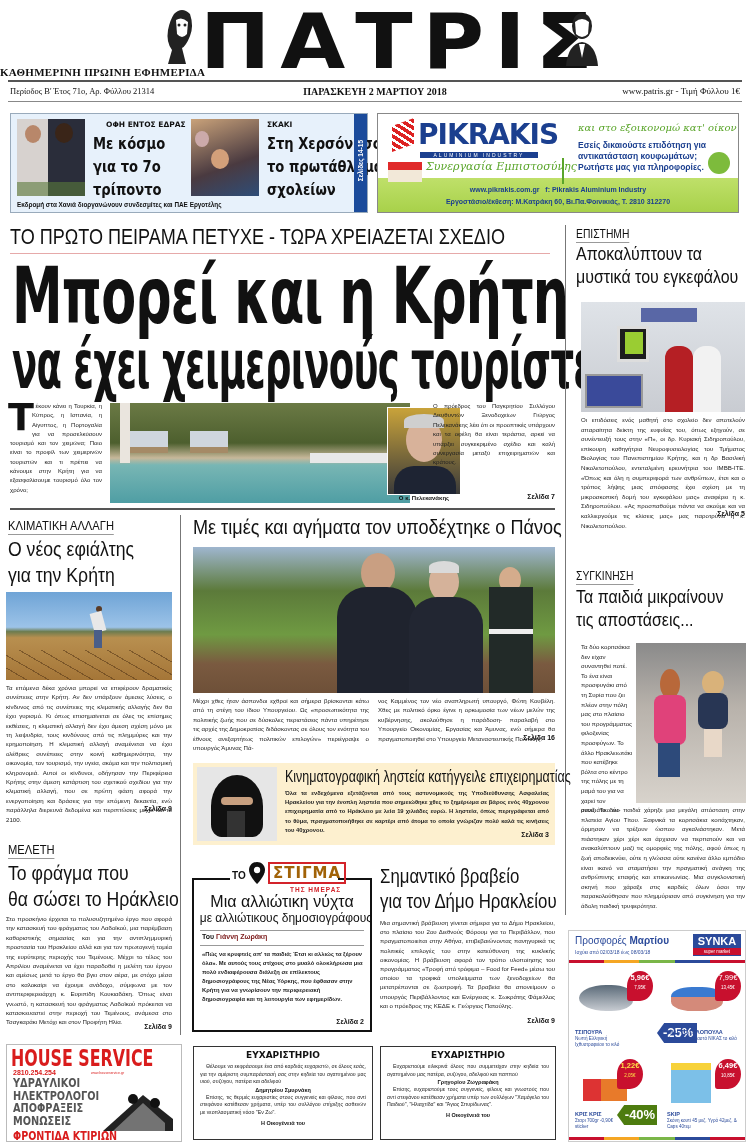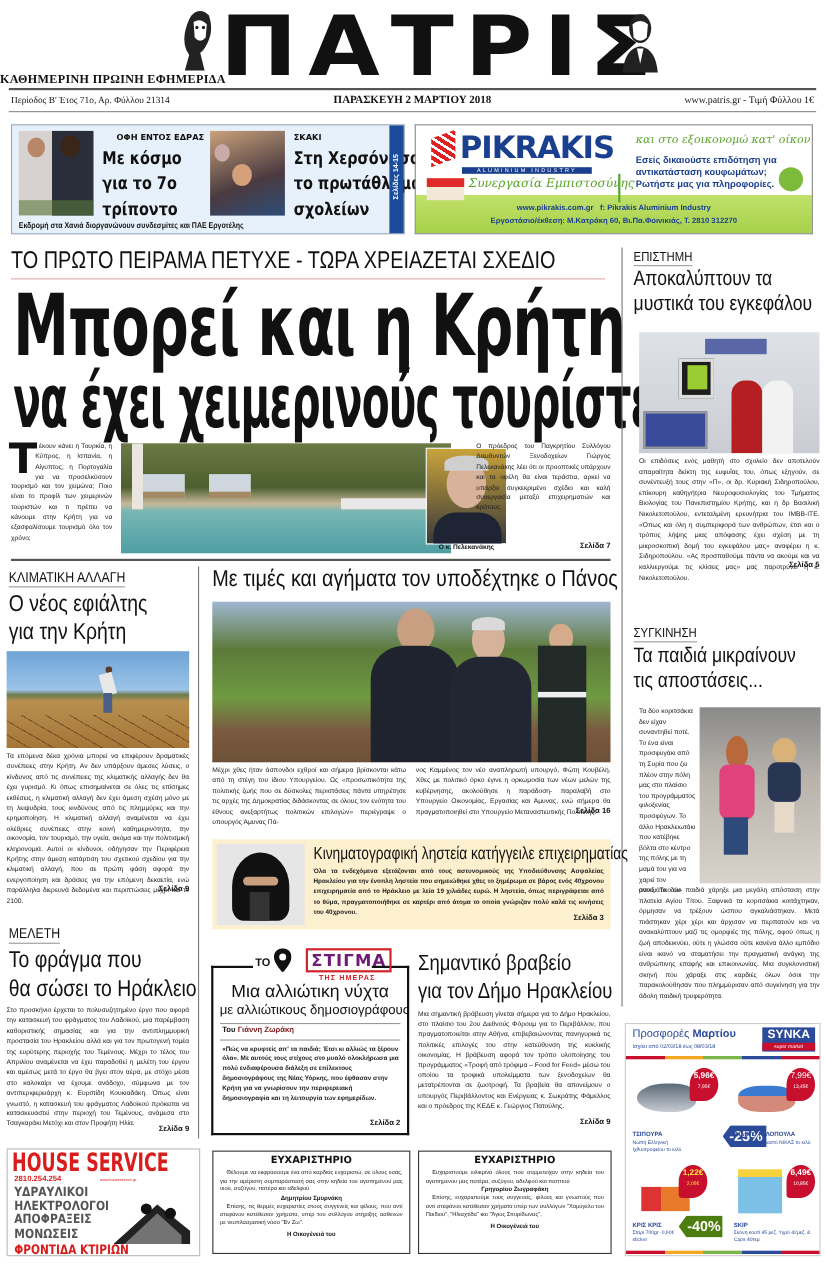--- a/index.html
+++ b/index.html
@@ -228,21 +228,21 @@
 <div class="abs" style="left:192px;top:878px;width:180px;height:154px;border:2px solid #111;border-top:none;"></div>
 <div class="rule" style="left:192px;top:878px;width:38px;height:2px;background:#111;"></div>
 <div class="rule" style="left:338px;top:878px;width:34px;height:2px;background:#111;"></div>
 <div class="abs" style="left:232px;top:870px;font-weight:bold;font-size:10px;">ΤΟ</div>
 <div class="abs" style="left:249px;top:862px;">
   <svg width="16" height="22" viewBox="0 0 16 22">
       <path d="M8 0 C3.5 0 0 3.5 0 8 C0 14 8 22 8 22 C8 22 16 14 16 8 C16 3.5 12.5 0 8 0Z" fill="#111"></path>
       <circle cx="8" cy="8" r="3.2" fill="#fff"></circle>
     </svg>
 </div>
-<div class="abs" style="left:268px;top:862px;padding:0 3px;border:2px solid #d3232a;color:#701a75;font-family:'DejaVu Sans',sans-serif;font-weight:900;font-size:15px;letter-spacing:1px;margin-left:10px;">ΣΤΙΓΜΑ</div>
+<div class="abs" style="left:268px;top:862px;padding:0 3px;border:2px solid #d3232a;color:#a16207;font-family:'DejaVu Sans',sans-serif;font-weight:900;font-size:15px;letter-spacing:1px;">ΣΤΙΓΜΑ</div>
 <div class="abs" style="left:290px;top:886px;color:#d3232a;font-weight:bold;font-size:6.5px;letter-spacing:1px;">ΤΗΣ ΗΜΕΡΑΣ</div>
 <div class="abs" style="left:192px;top:894px;width:180px;text-align:center;">
   <div style="font-size:16px;line-height:16px;">Μια αλλιώτικη νύχτα</div>
   <div style="font-size:12px;line-height:16px;text-align:right;">με αλλιώτικους δημοσιογράφους</div>
 </div>
 <div class="rule" style="left:200px;top:930px;width:164px;height:1px;background:#999;"></div>
 <div class="abs" style="left:202px;top:933px;font-size:7px;font-weight:bold;">
   <span>Του</span> <span style="color:#7a1818;">Γιάννη Ζωράκη</span>
 </div>
 <div class="rule" style="left:200px;top:945px;width:164px;height:1px;background:#999;"></div>

